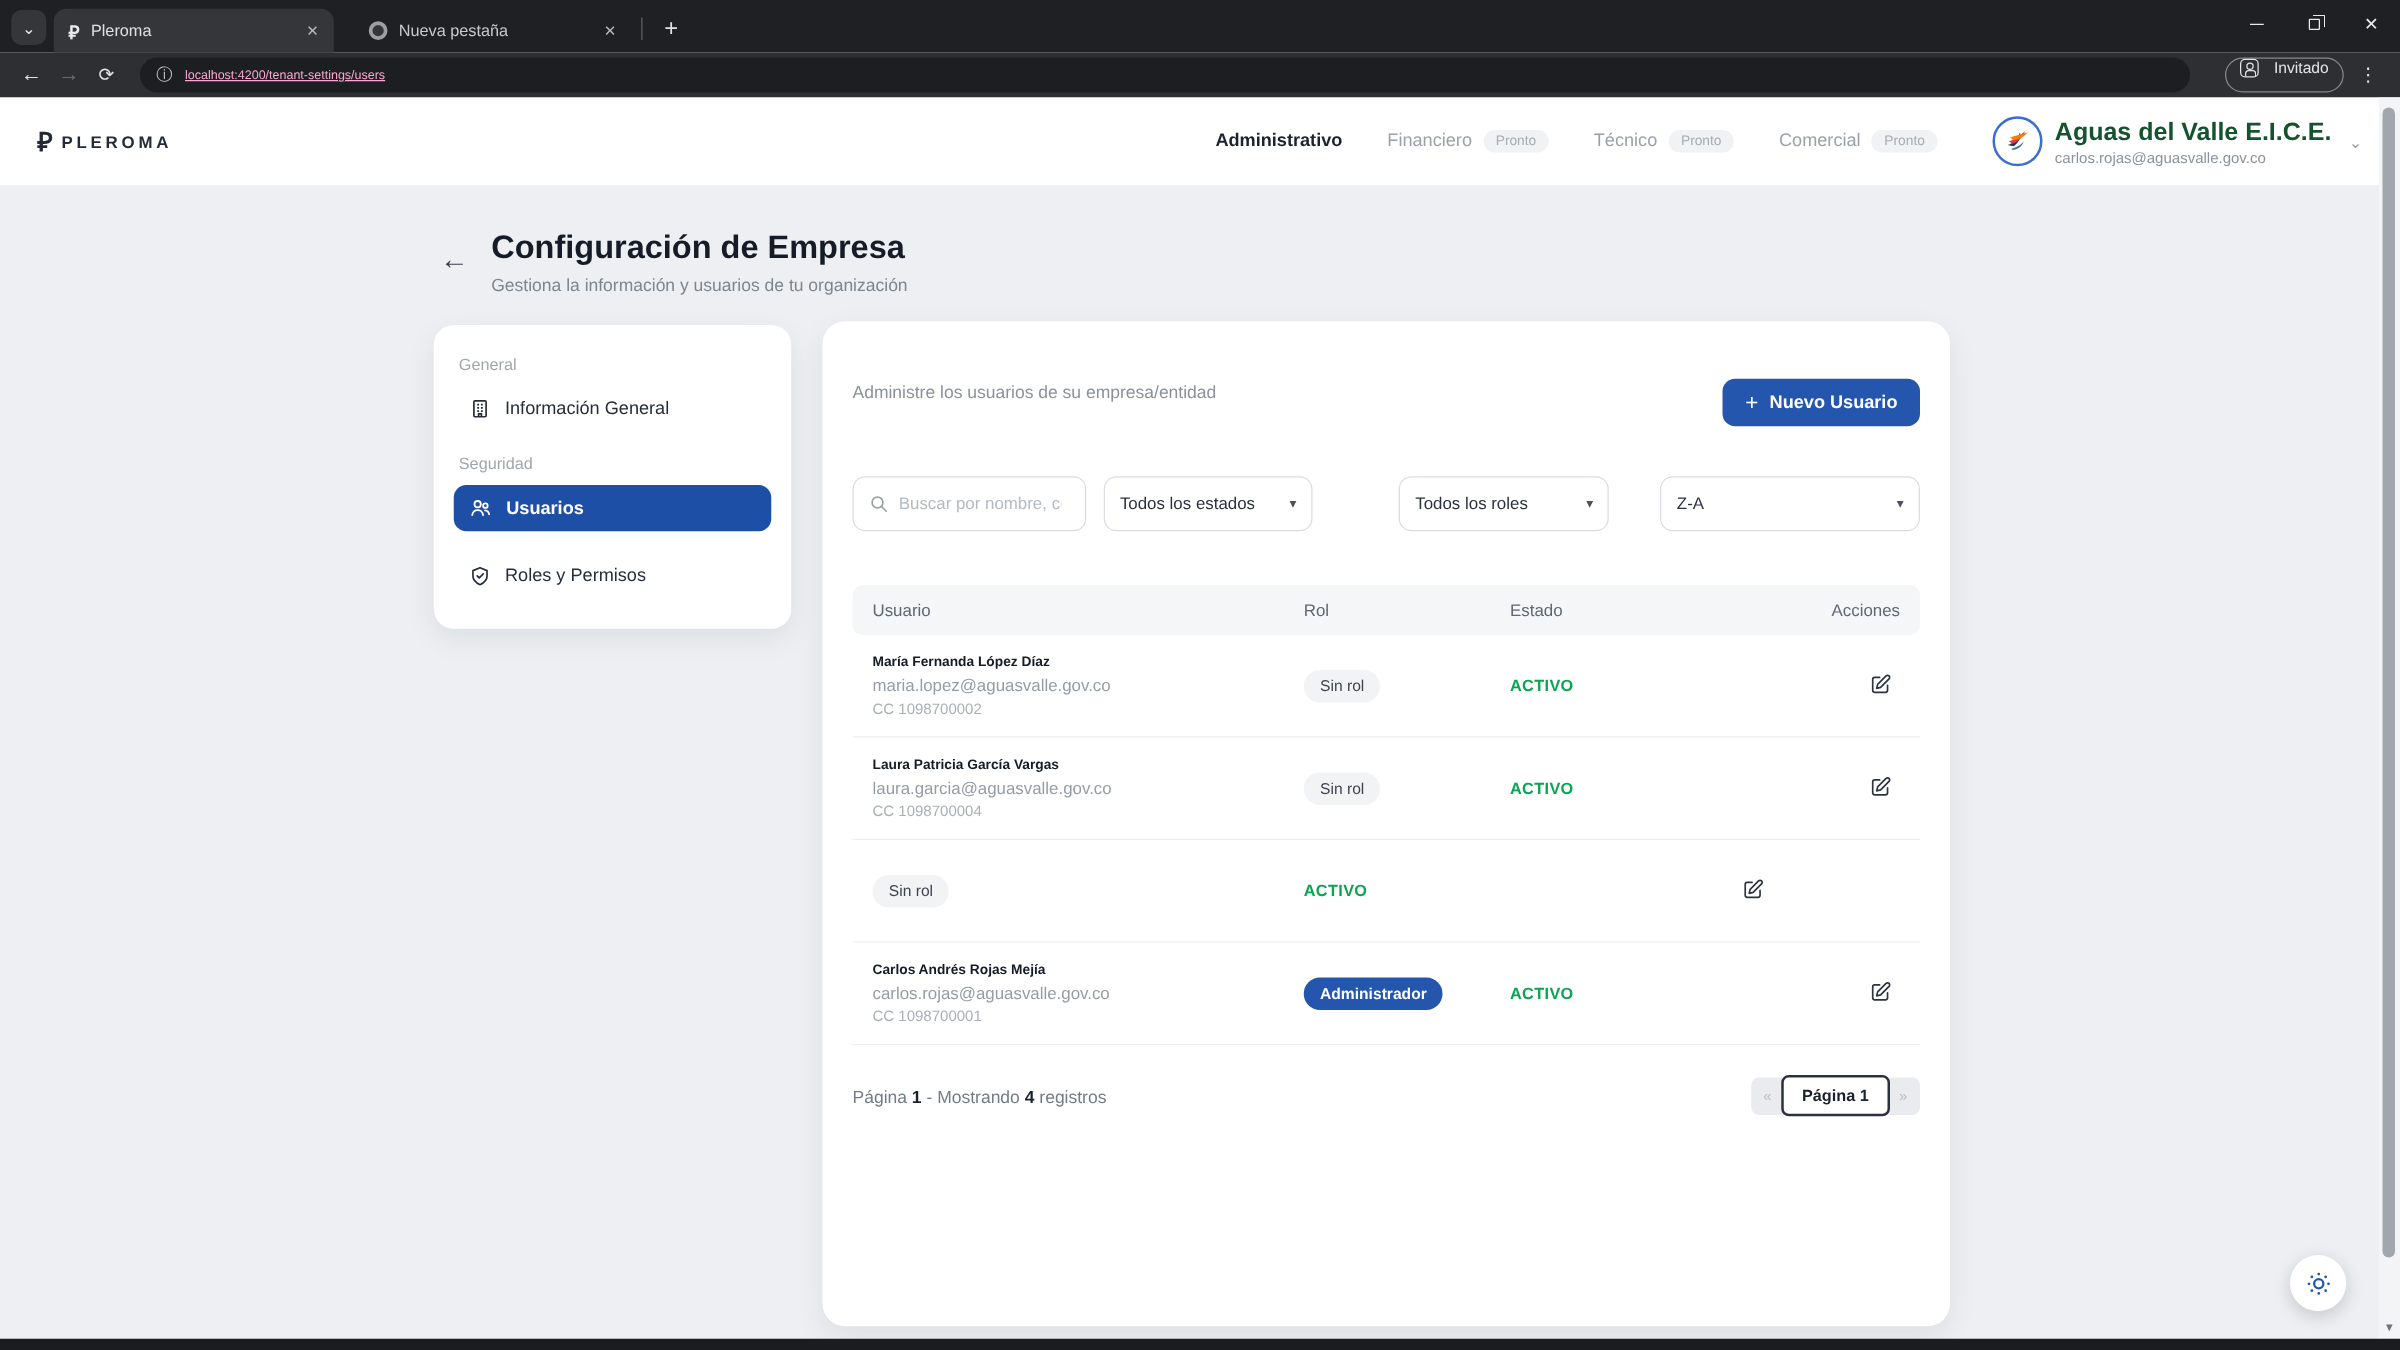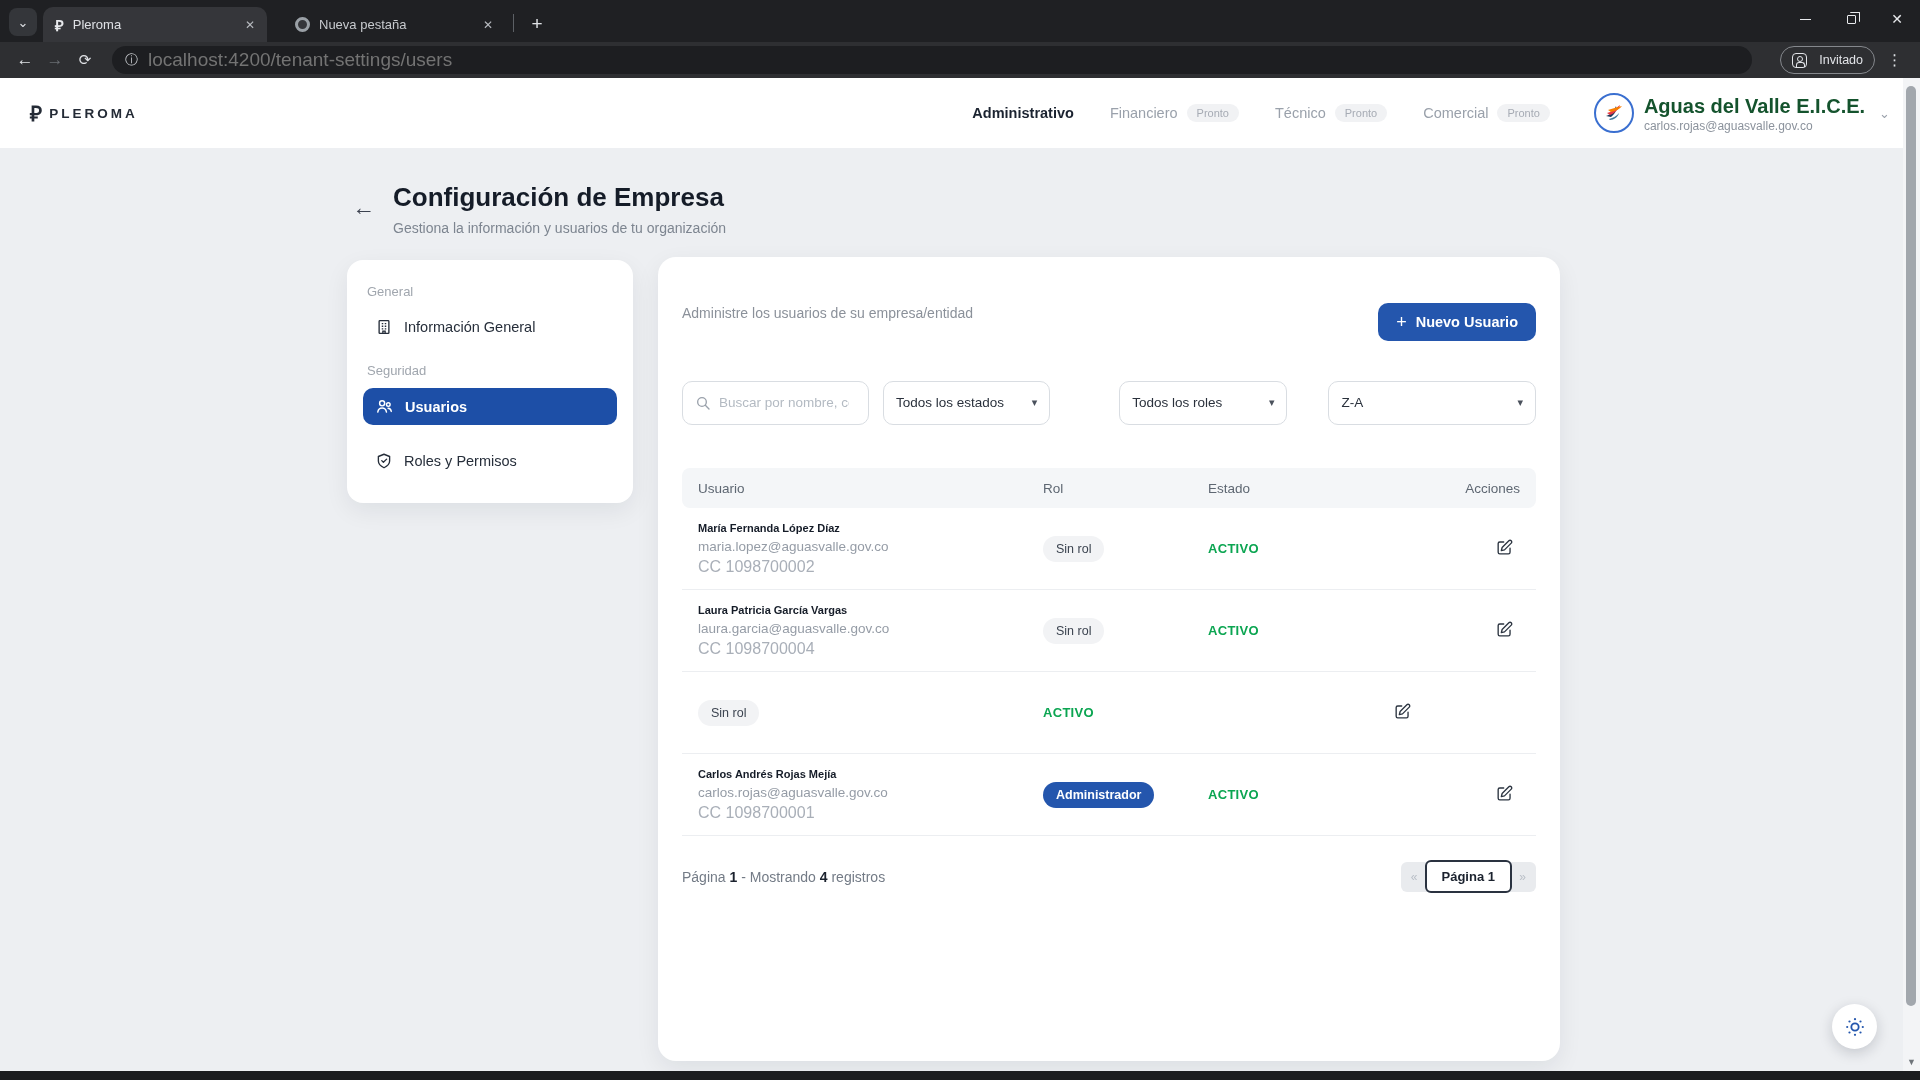--- a/index.html
+++ b/index.html
@@ -25,23 +25,23 @@
   .glyph-restore { width:9px; height:9px; border:1.4px solid #e8eaed; border-radius:1px; position:relative; display:block; }
   .glyph-restore::before { content:""; position:absolute; left:2px; top:-4px; width:9px; height:9px; border:1.4px solid #e8eaed; border-left:none; border-bottom:none; border-radius:1px; }
   .glyph-close { font-size:14px; }
 
   .toolbar { position:absolute; top:42px; left:0; width:1920px; height:36px; background:#2e2f32; display:flex; align-items:center; padding:0 10px; }
   .nav-arrow { width:30px; text-align:center; font-size:17px; color:#dfe1e5; background:none; border:none; cursor:pointer; }
   .nav-arrow.disabled { color:#696d72; }
   .reload-btn { width:30px; text-align:center; font-size:15px; color:#dfe1e5; background:none; border:none; cursor:pointer; }
   .url-pill { margin-left:12px; width:1640px; height:28px; border-radius:14px; background:#1d1e21; display:flex; align-items:center; gap:10px; padding:0 13px; }
   .info-icon { color:#c3c6ca; font-size:13px; }
-  .url-text { color:#737373; font-size:19px; }
+  .url-text { color:#f9a8d4; font-size:10px;text-decoration:underline; }
   .chrome-spacer { flex:1; }
-  .guest-chip { height:28px; border:1px solid #85888d; border-radius:14px; display:flex; align-items:center; gap:12px; padding:0 11px; color:#e2e4e8; cursor:pointer; background:transparent; }
+  .guest-chip { height:28px; border:1px solid #85888d; border-radius:14px; display:flex; align-items:flex-start; gap:12px; padding:0 11px; color:#e2e4e8; cursor:pointer; background:transparent; }
   .guest-ico { width:15px; height:15px; border:1.4px solid #e2e4e8; border-radius:4px; position:relative; }
   .guest-ico::before { content:""; position:absolute; left:4px; top:2px; width:4px; height:4px; border-radius:50%; border:1.2px solid #e2e4e8; }
   .guest-ico::after { content:""; position:absolute; left:2.5px; top:8px; width:7px; height:4px; border-radius:3px 3px 0 0; border:1.2px solid #e2e4e8; border-bottom:none; }
   .guest-label { font-size:12.5px; }
   .menu-dots { margin:0 8px 0 12px; color:#dfe2e6; font-size:15px; background:none; border:none; cursor:pointer; }
 
   
   .app-header { position:absolute; top:78px; left:0; width:1920px; height:70px; background:#ffffff; display:flex; align-items:center; padding:0 30px; }
   .brand { display:flex; align-items:center; gap:7px; }
   .brand-glyph { font-size:21px; font-weight:bold; color:#242b36; }
@@ -89,21 +89,21 @@
   .sel-text { font-size:13.5px; color:#2a313c; }
   .sel-caret { font-size:11px; color:#4a515c; }
 
   .trow { display:grid; grid-template-columns:345px 165px 210px 1fr; align-items:center; padding:0 16px; }
   .thead { margin-top:43px; height:40px; background:#f4f6f8; border-radius:8px; }
   .th { font-size:13.5px; color:#5e6772; }
   .th.right { text-align:right; }
   .trow.data { height:82px; border-bottom:1px solid #eceef1; }
   .u-name { font-size:11px; font-weight:bold; color:#151c28; }
   .u-email { margin-top:5px; font-size:13.5px; color:#959ca6; }
-  .u-doc { margin-top:4px; font-size:16px; color:#a9afb8; }
+  .u-doc { margin-top:4px; font-size:12px; color:#a9afb8; }
   .pill { display:inline-block; padding:6px 13px; border-radius:999px; background:#f2f3f5; color:#3c4450; font-size:12.5px; justify-self:start; }
   .pill.admin { background:#2456ad; color:#fff; font-weight:bold; }
   .status { font-size:13px; font-weight:bold; color:#0ba551; letter-spacing:.3px; }
   .edit-btn { justify-self:end; background:none; border:none; cursor:pointer; color:#2b3440; padding:4px 6px 4px; }
 
   .pager { margin-top:24px; display:flex; justify-content:space-between; align-items:center; }
   .pager-summary { font-size:14px; color:#737b86; }
   .pager-summary b { color:#1b222e; }
   .pager-controls { display:flex; align-items:center; }
   .pg-nav { width:27px; height:30px; background:#e9ebee; border:none; color:#b9bfc7; font-size:12px; cursor:default; }

